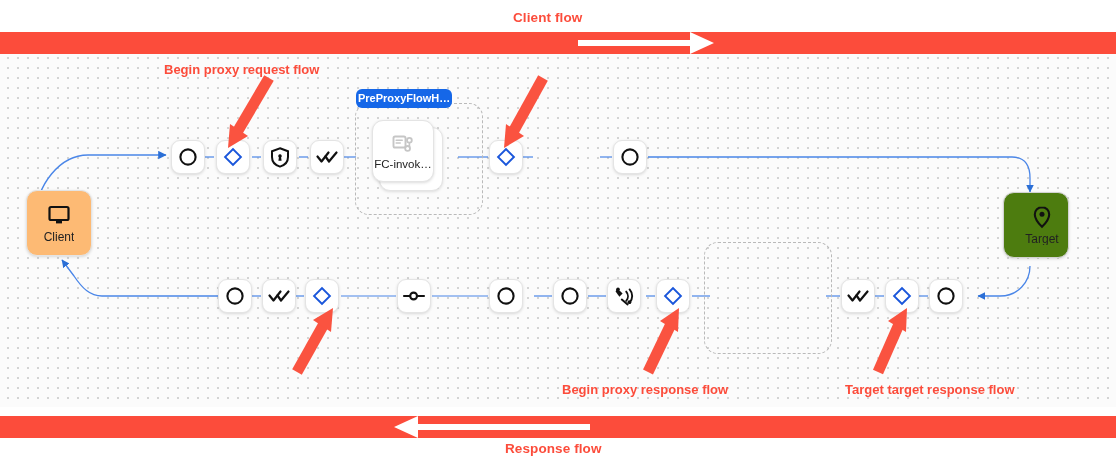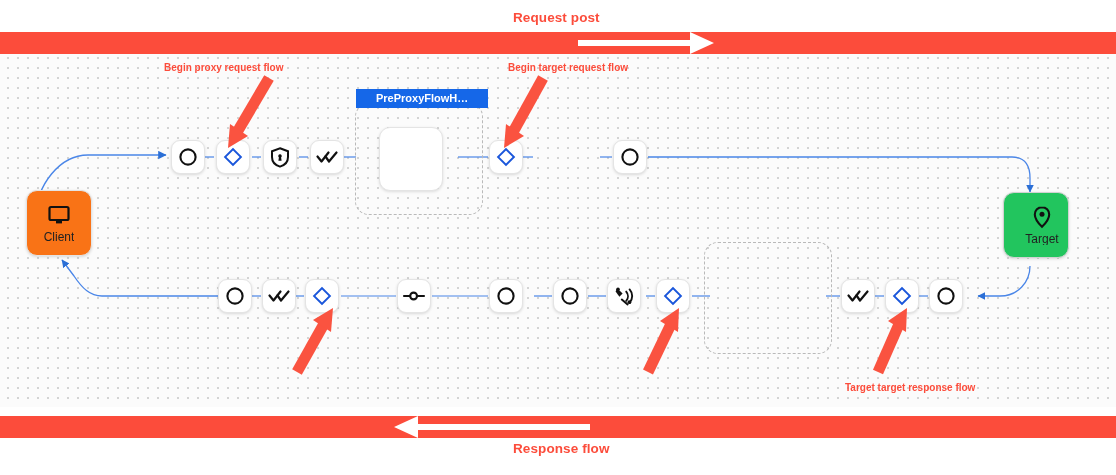--- a/index.html
+++ b/index.html
@@ -19,84 +19,84 @@
   .flowbar{position:absolute;left:0;width:1116px;height:22px;}
   .flowbar .bar{position:absolute;left:0;top:0;width:1116px;height:22px;background:#fc4c3b;}
   #topbar{top:32px;}
   #botbar{top:416px;}
 
   .flowlabel{
     position:absolute;color:#fc4c3b;font-size:13.5px;font-weight:bold;
     letter-spacing:.1px;white-space:nowrap;
   }
   #lbl-request{left:513px;top:10px;}
-  #lbl-response{left:505px;top:441px;margin-left:8px;}
-
-  
-  .ann{position:absolute;color:#fc4c3b;font-size:10px;font-weight:bold;white-space:nowrap;}
+  #lbl-response{left:505px;top:441px;}
+
+  
+  .ann{position:absolute;color:#fc4c3b;font-size:13px;font-weight:bold;white-space:nowrap;}
   .arrow{position:absolute;}
 
   
   .node{
     position:absolute;box-sizing:border-box;
     background:#ffffff;border:1px solid #e4e4e4;border-radius:9px;
     box-shadow:0 1px 3px rgba(0,0,0,.14);
     display:flex;align-items:center;justify-content:center;
   }
   .node.sm{width:34px;height:34px;border-radius:9px;}
   .node.big{
     width:62px;height:62px;border-radius:11px;flex-direction:column;
     gap:3px;
   }
   .node.endpoint{
     width:66px;height:66px;border-radius:11px;flex-direction:column;gap:4px;
-    background:#f97316;
-  }
-  .node.endpoint.grey{background:#22c55e;border-color:#d2d2d2;padding-left:12px;}
+    background:#fdba74;
+  }
+  .node.endpoint.grey{background:#4d7c0f;border-color:#d2d2d2;padding-left:12px;}
   .node .lbl{font-size:11.5px;color:#222;line-height:1;max-width:60px;
     overflow:hidden;text-overflow:ellipsis;white-space:nowrap;text-align:center;}
   .node.endpoint .lbl{font-size:12px;max-width:62px;}
 
   
   .stack{position:absolute;}
   .stack .back{
     position:absolute;left:7px;top:7px;width:62px;height:62px;border-radius:11px;
     background:#ffffff;border:1px solid #e4e4e4;box-shadow:0 1px 3px rgba(0,0,0,.12);
   }
   .stack .front{position:absolute;left:0;top:0;}
 
   
   .group{
     position:absolute;box-sizing:border-box;
     border:1.5px dashed #b9b9b9;border-radius:14px;background:transparent;
   }
   .grouptag{
-    position:absolute;background:#1567e8;color:#fff;border-radius:0;
-    font-size:11px;font-weight:bold;padding:3px 20px 4px;white-space:nowrap;
+    position:absolute;background:#1567e8;color:#fff;border-radius:6px;
+    font-size:11px;font-weight:bold;padding:3px 2px 4px;white-space:nowrap;
     line-height:1.1;
   }
 
   svg.wires{position:absolute;left:0;top:0;width:1116px;height:357px;overflow:visible;}
   .ic{display:block;}
 </style>
 </head>
 <body>
 
 <div id="stage">
 
   <div id="canvas"></div>
 
   <div class="flowbar" id="topbar">
     <div class="bar"></div>
     <svg width="1116" height="22" style="position:absolute;left:0;top:0;">
       <polygon points="690,0 714,11 690,22 690,14 578,14 578,8 690,8" fill="#ffffff"></polygon>
       <polygon points="690,1 710,11 690,21 690,13 580,13 580,9 690,9" fill="#fc4c3b" opacity="0.0"></polygon>
     </svg>
   </div>
-  <div class="flowlabel" id="lbl-request">Request post</div>
+  <div class="flowlabel" id="lbl-request">Client flow</div>
 
   <div class="flowbar" id="botbar">
     <div class="bar"></div>
     <svg width="1116" height="22" style="position:absolute;left:0;top:0;">
       <polygon points="418,0 394,11 418,22 418,14 590,14 590,8 418,8" fill="#ffffff"></polygon>
     </svg>
   </div>
   <div class="flowlabel" id="lbl-response">Response flow</div>
 
   <svg class="wires" style="top:50px">
@@ -183,20 +183,32 @@
         <path d="M1.5 8.5 L5.5 13.5 L12.5 4.5" fill="none" stroke="#111" stroke-width="2.2" stroke-linecap="round" stroke-linejoin="round"></path>
         <path d="M9.5 8.5 L13 13.5 L20.5 4.5" fill="none" stroke="#111" stroke-width="2.2" stroke-linecap="round" stroke-linejoin="round"></path>
       </svg>
     </span>
   </div>
 
   <div class="group" style="left:355px;top:103px;width:128px;height:112px"></div>
   <div class="grouptag" style="left:356px;top:89px">PreProxyFlowH…</div>
   <div class="stack" style="left:372px;top:120px;width:76px;height:76px">
     <div class="back"></div>
+    <div class="node big front">
+      <span>
+        <svg class="ic" width="24" height="24" viewBox="0 0 24 24">
+          <rect x="2.5" y="4.5" width="12" height="11" rx="1.6" fill="none" stroke="#c6c6c6" stroke-width="1.9"></rect>
+          <path d="M5.2 8.2h6M5.2 11h4" stroke="#c6c6c6" stroke-width="1.6" stroke-linecap="round"></path>
+          <circle cx="18.4" cy="8.2" r="2.4" fill="none" stroke="#c6c6c6" stroke-width="1.8"></circle>
+          <circle cx="16.6" cy="16.4" r="2.4" fill="none" stroke="#c6c6c6" stroke-width="1.8"></circle>
+          <path d="M18.4 10.6v3.6" stroke="#c6c6c6" stroke-width="1.6"></path>
+        </svg>
+      </span>
+      <span class="lbl">FC-invok…</span>
+    </div>
   </div>
 
   <div class="node sm" style="left:489px;top:140px">
     <span>
       <svg class="ic" width="20" height="20" viewBox="0 0 20 20">
           <rect x="4.4" y="4.4" width="11.2" height="11.2" transform="rotate(45 10 10)" fill="none" stroke="#1a56db" stroke-width="1.9"></rect>
         </svg>
     </span>
   </div>
 
@@ -311,16 +323,16 @@
     <polygon points="333,308 331,332 313,320" fill="#fa5340"></polygon>
 
     <path d="M648 372 L672 322" stroke="#fa5340" stroke-width="11" stroke-linecap="butt"></path>
     <polygon points="679,308 678,332 660,321" fill="#fa5340"></polygon>
 
     <path d="M878 372 L900 322" stroke="#fa5340" stroke-width="11" stroke-linecap="butt"></path>
     <polygon points="907,308 906,332 888,321" fill="#fa5340"></polygon>
   </svg>
 
   <div class="ann" style="left:164px;top:62px">Begin proxy request flow</div>
-  <div class="ann" style="left:508px;top:62px">Begin target request flow</div>
+  <div class="ann" style="left:562px;top:382px">Begin proxy response flow</div>
   <div class="ann" style="left:845px;top:382px">Target target response flow</div>
 
 </div>
 
 </body></html>

